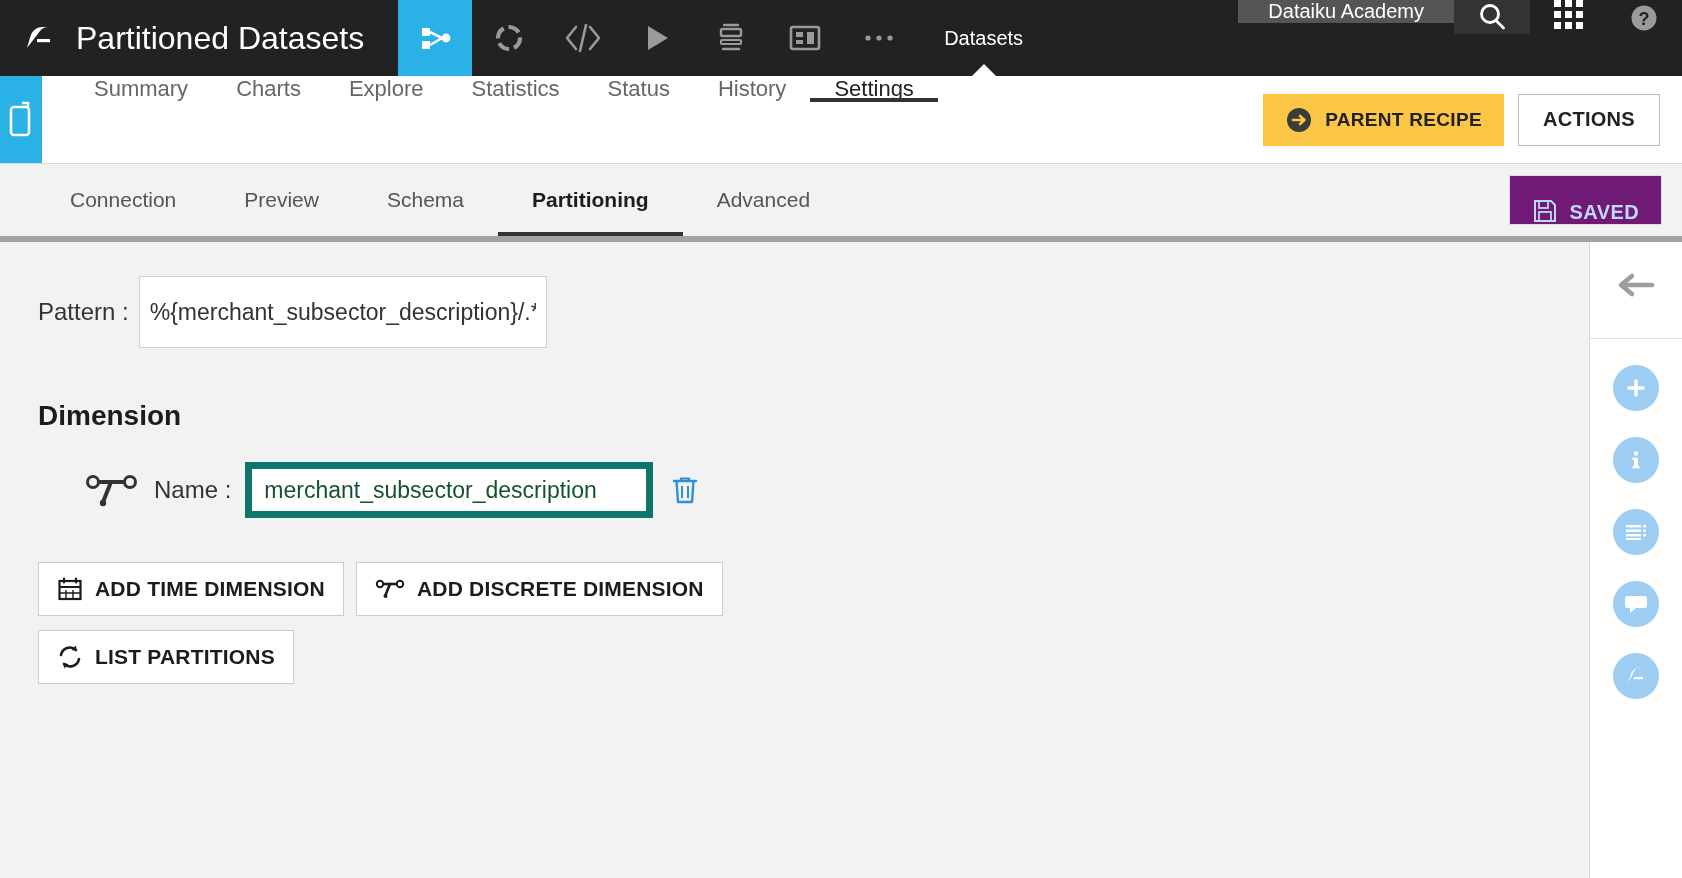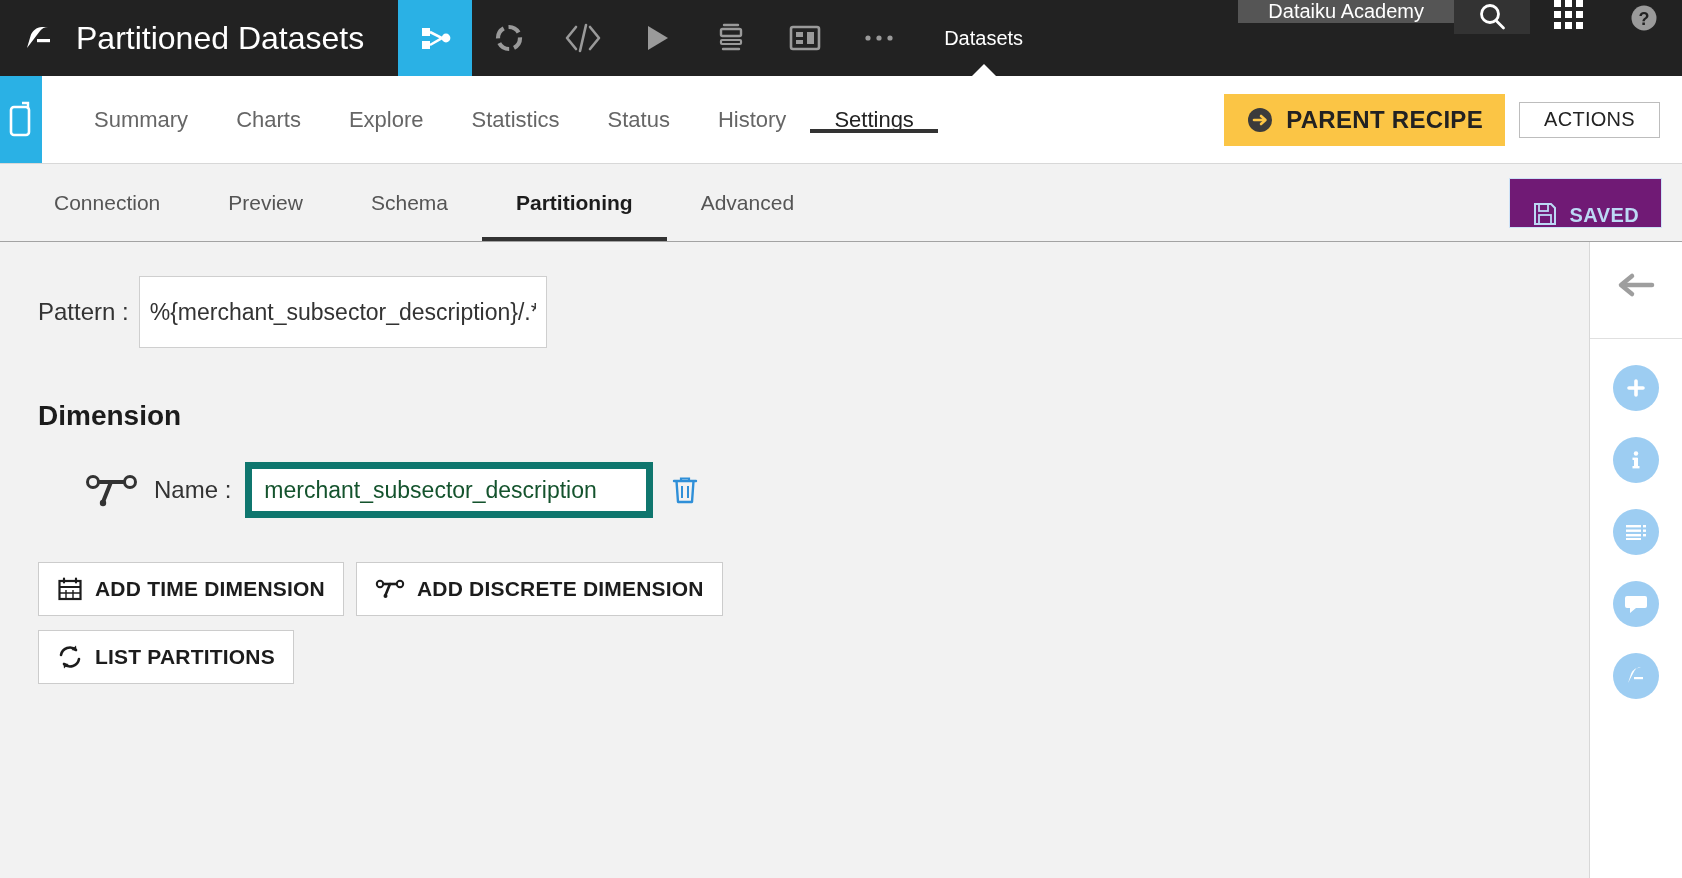--- a/index.html
+++ b/index.html
@@ -82,21 +82,21 @@
     display: flex;
     align-items: stretch;
     border-bottom: 1px solid #d8d8d8;
     position: relative;
   }
   .ds-badge {
     width: 42px;
     background: #2ab1e5;
     display: flex; align-items: center; justify-content: center;
   }
-  .tabs { display: flex; align-items: center; padding-left: 28px; }
+  .tabs { display: flex; align-items: flex-start; padding-left: 28px; }
   .tab {
     display: flex; align-items: center;
     padding: 0 24px;
     font-size: 22px;
     color: #666666;
     position: relative;
   }
   .tab.active {
     color: #222222;
     font-weight: normal;
@@ -110,51 +110,51 @@
   }
   .tabbar-right {
     display: flex; align-items: center;
     margin-left: auto;
     padding-right: 22px;
     gap: 14px;
   }
   .parent-recipe-btn {
     background: #fbc545;
     color: #222222;
-    font-size: 24px;
+    font-size: 19px;
     font-weight: bold;
     height: 52px;
     display: flex; align-items: center;
     gap: 12px;
     padding: 0 22px;
     border: none;
     letter-spacing: 0.3px;
     white-space: nowrap;
   }
   .actions-btn {
     background: #ffffff;
     border: 1px solid #bdbdbd;
     color: #222222;
     font-size: 20px;
-    font-weight: normal;
-    height: 36px;
+    font-weight: bold;
+    height: 52px;
     display: flex; align-items: center;
     padding: 0 24px;
     letter-spacing: 0.3px;
     white-space: nowrap;
   }
 
   
   .subtabbar {
     height: 78px;
     background: #f2f2f2;
     display: flex;
     align-items: stretch;
-    border-bottom: 1px solid #a3a3a3;
-    padding-left: 20px;
+    border-bottom: 6px solid #a3a3a3;
+    padding-left: 36px;
   }
   .subtab {
     display: flex; align-items: center;
     padding: 0 34px;
     font-size: 21px;
     color: #555555;
     position: relative;
   }
   .subtab.active {
     color: #1c1c1c;

